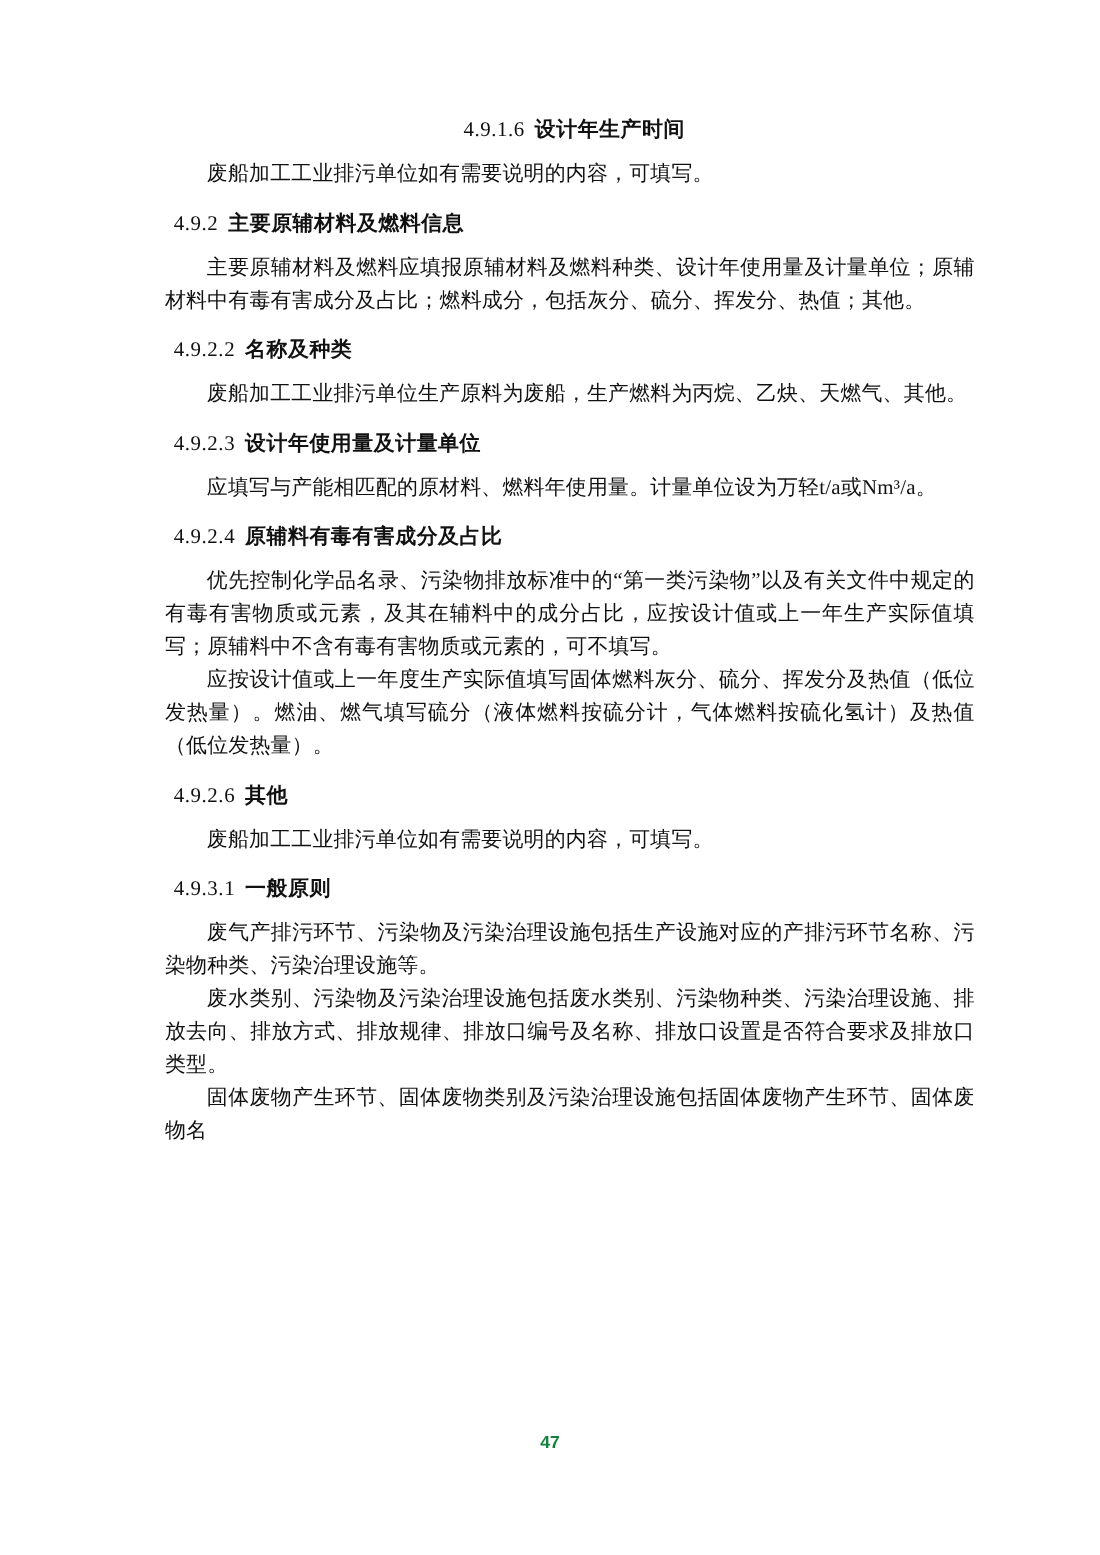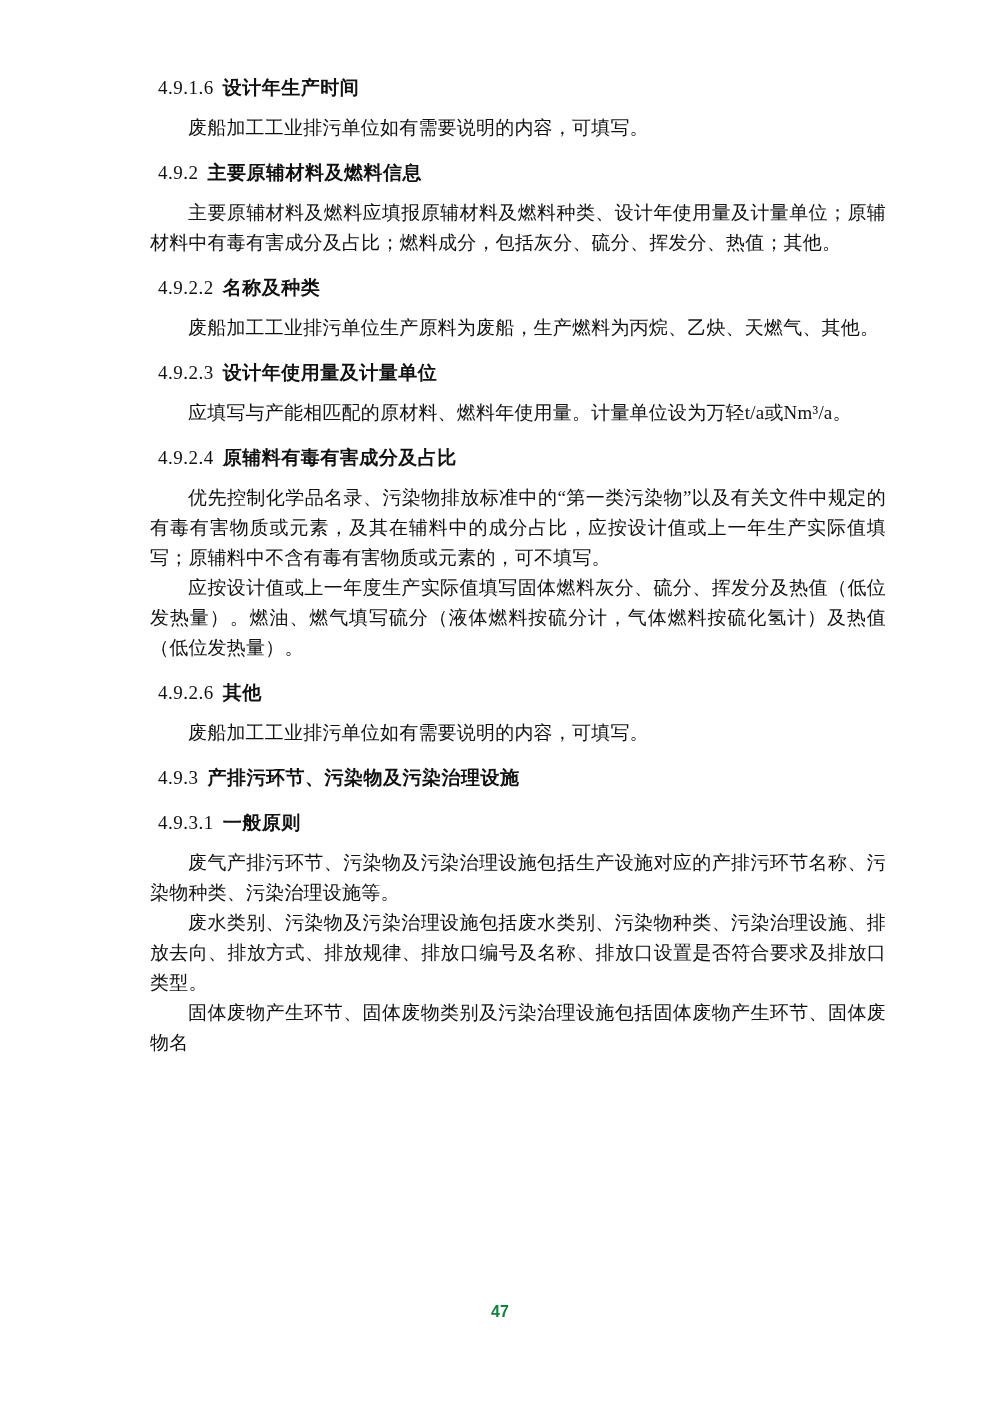--- a/index.html
+++ b/index.html
@@ -24,21 +24,22 @@
   }
   .heading {
     margin: 15px 0 10px 0;
     padding-left: 8px;
     font-size: 19px;
     line-height: 30px;
     font-weight: normal;
     white-space: nowrap;
   }
   .heading.first {
-    margin-top: 73px;
+    margin-top: 104px;
+    text-align: center;
   }
   .hnum {
     font-family: "Liberation Serif", "DejaVu Serif", serif;
     font-weight: normal;
     letter-spacing: 0.5px;
     margin-right: 9px;
   }
   .htitle {
     font-family: "Liberation Sans", "DejaVu Sans", sans-serif;
     font-weight: bold;
@@ -106,23 +107,20 @@
 
 
     <p class="para">应按设计值或上一年度生产实际值填写固体燃料灰分、硫分、挥发分及热值（低位发热量）。燃油、燃气填写硫分（液体燃料按硫分计，气体燃料按硫化氢计）及热值（低位发热量）。</p>
 
     <h3 class="heading">
       <span class="hnum">4.9.2.6</span><span class="htitle">其他</span>
     </h3>
 
     <p class="para">废船加工工业排污单位如有需要说明的内容，可填写。</p>
 
-    <h3 class="heading">
-      <span class="hnum">4.9.3</span><span class="htitle">产排污环节、污染物及污染治理设施</span>
-    </h3>
 
     <h3 class="heading">
       <span class="hnum">4.9.3.1</span><span class="htitle">一般原则</span>
     </h3>
 
     <p class="para">废气产排污环节、污染物及污染治理设施包括生产设施对应的产排污环节名称、污染物种类、污染治理设施等。</p>
     <p class="para">废水类别、污染物及污染治理设施包括废水类别、污染物种类、污染治理设施、排放去向、排放方式、排放规律、排放口编号及名称、排放口设置是否符合要求及排放口类型。</p>
     <p class="para">固体废物产生环节、固体废物类别及污染治理设施包括固体废物产生环节、固体废物名</p>
 
   </div>

